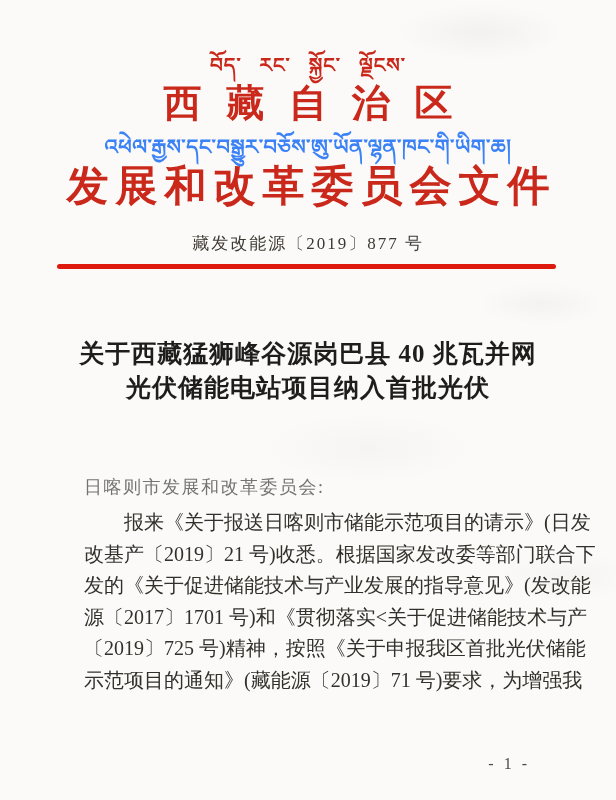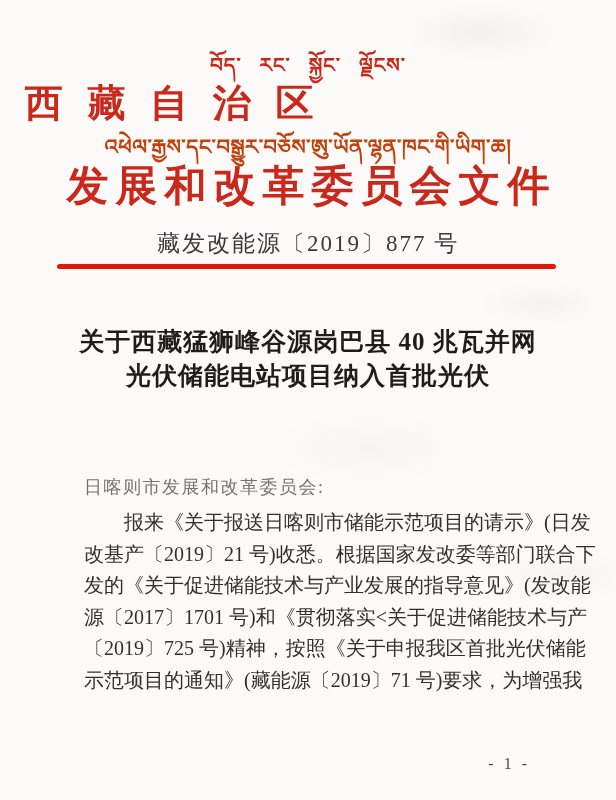--- a/index.html
+++ b/index.html
@@ -38,34 +38,34 @@
     font-size: 20px;
     font-weight: bold;
     word-spacing: 12px;
     letter-spacing: 1px;
     line-height: 34px;
   }
   .region-name {
     position: absolute;
     top: 82px;
     left: 0; right: 0;
-    text-align: left;
+    text-align: center;
     color: #c9281b;
     font-size: 38px;
     font-weight: bold;
     letter-spacing: 0.65em;
     text-indent: 0.65em;
     line-height: 42px;
   }
   .tibetan-2 {
     position: absolute;
     top: 129px;
     left: 0; right: 0;
     text-align: center;
-    color: #c2410c;
+    color: #3b82f6;
     font-size: 21px;
     font-weight: bold;
     letter-spacing: 0.5px;
     line-height: 36px;
   }
   .agency-banner {
     position: absolute;
     top: 162px;
     left: 0; right: 0;
     text-align: center;
@@ -75,38 +75,38 @@
     letter-spacing: 7px;
     text-indent: 7px;
     line-height: 48px;
   }
   .doc-number {
     position: absolute;
     top: 231px;
     left: 0; right: 0;
     text-align: center;
     color: #3e3833;
-    font-size: 23px;
+    font-size: 17px;
     letter-spacing: 2px;
     line-height: 26px;
   }
   .red-line {
     position: absolute;
     top: 264px;
     left: 57px;
     width: 499px;
     height: 5px;
     background: #de1a0e;
     border-radius: 3px;
   }
   .doc-title {
     position: absolute;
     top: 325px;
     left: 48px; right: 48px;
-    margin: 0;
+    margin: 12px;
     text-align: center;
     color: #1f1d1c;
     font-size: 25px;
     font-weight: bold;
     letter-spacing: 1px;
     line-height: 34px;
   }
   .salutation {
     position: absolute;
     top: 474px;

